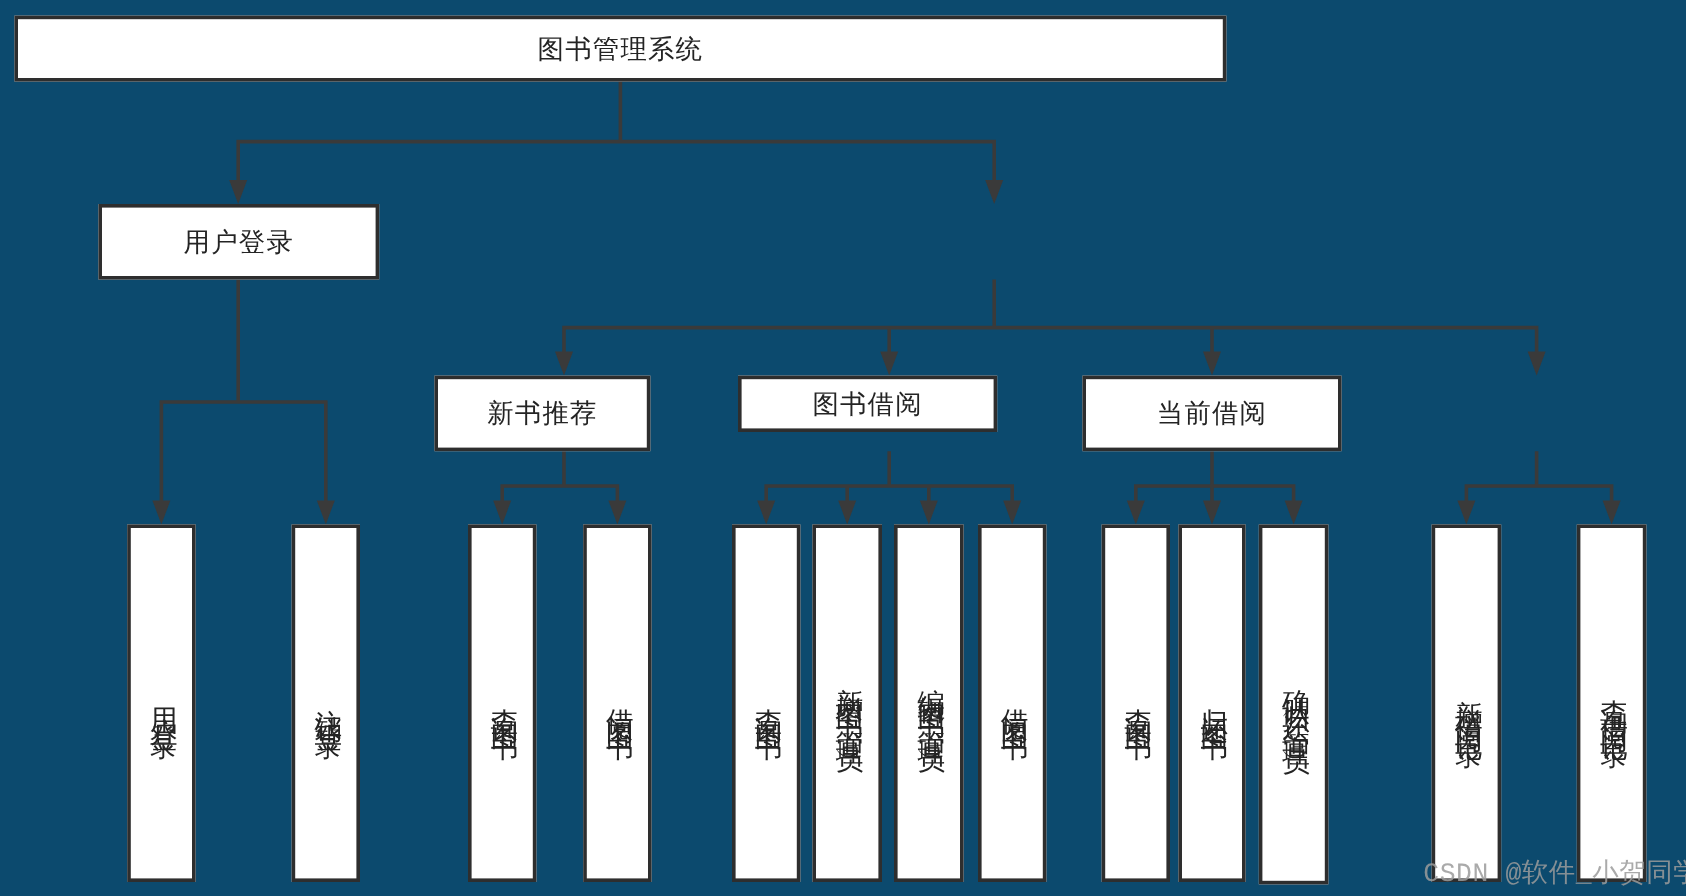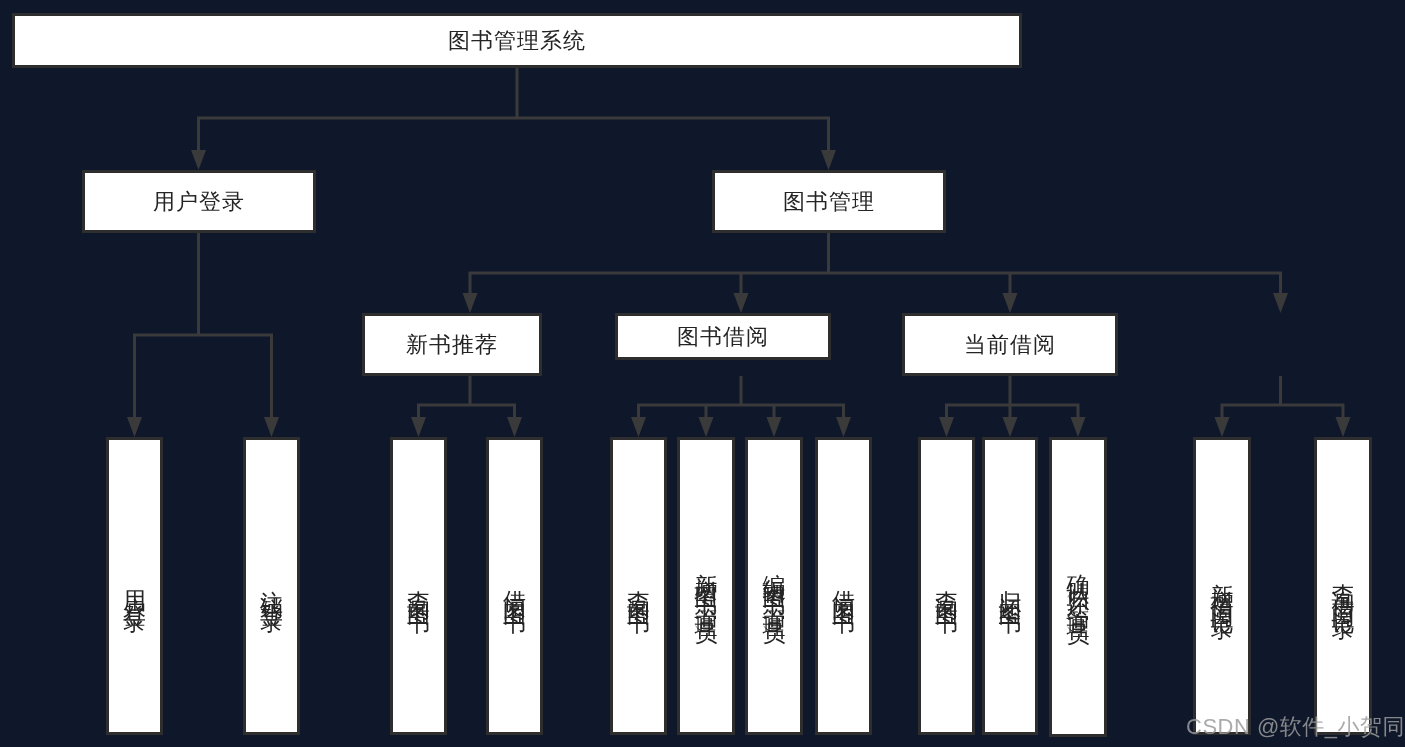--- a/index.html
+++ b/index.html
@@ -1,18 +1,18 @@
 <!DOCTYPE html>
 <html><head>
 <meta charset="utf-8">
 <style>
   html,body{margin:0;padding:0;background:#fff;}
   .canvas{
-    position:relative;width:1405px;height:747px;background:#0f172a;
-    font-family:Liberation Sans, sans-serif;overflow:hidden;
+    position:relative;width:1405px;height:747px;background:#0c4a6e;
+    font-family:Liberation Mono, monospace;overflow:hidden;
   }
   svg.connectors{position:absolute;left:0;top:0;z-index:1;pointer-events:none;}
   .box{
     position:absolute;box-sizing:border-box;background:#ffffff;
     border:3px solid #2e2e2e;display:flex;align-items:center;justify-content:center;
     color:#242424;z-index:2;
   }
   .box.h span{font-size:22px;letter-spacing:1px;white-space:nowrap;}
   .box.v span{
     writing-mode:vertical-rl;text-orientation:mixed;
@@ -69,23 +69,20 @@
     </g>
   </svg>
 
   <div class="box h" style="left:12px;top:13px;width:1010px;height:55px">
     <span>图书管理系统</span>
   </div>
 
   <div class="box h" style="left:82px;top:170px;width:234px;height:63px">
     <span>用户登录</span>
   </div>
-  <div class="box h" style="left:712px;top:170px;width:234px;height:63px">
-    <span>图书管理</span>
-  </div>
 
   <div class="box h" style="left:362px;top:313px;width:180px;height:63px">
     <span>新书推荐</span>
   </div>
   <div class="box h" style="left:615px;top:313px;width:216px;height:47px">
     <span>图书借阅</span>
   </div>
   <div class="box h" style="left:902px;top:313px;width:216px;height:63px">
     <span>当前借阅</span>
   </div>

